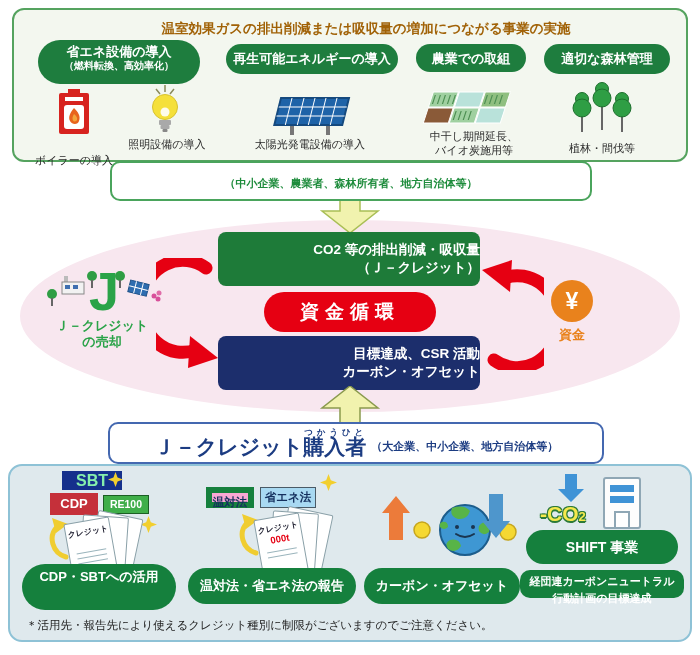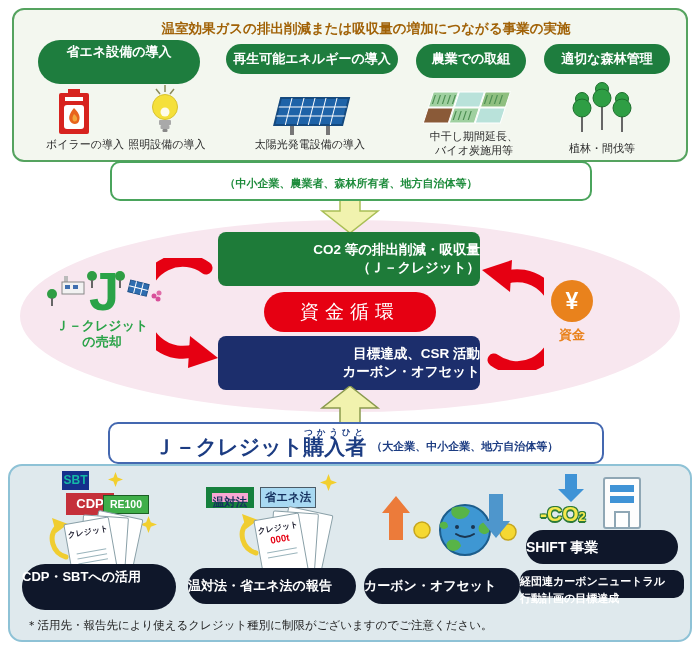--- a/index.html
+++ b/index.html
@@ -19,28 +19,28 @@
   .band.blue{border:2px solid #4468b0;color:#1c3c82;}
   .band .big{font-size:21px;font-weight:bold;line-height:1;white-space:nowrap;}
   .band rt{font-size:8.5px;font-weight:bold;letter-spacing:2px;}
   .band .suffix{font-size:11px;font-weight:bold;padding-bottom:3px;white-space:nowrap;}
   
   .ellipse{left:20px;top:220px;width:660px;height:192px;background:#f8e7ef;border-radius:50%;}
   .cbox{box-sizing:border-box;text-align:right;color:#fff;font-weight:bold;border-radius:8px;z-index:2;}
   .cbox .ln{display:block;font-size:13.5px;line-height:1.75;}
   .green-box{background:#1e7b39;padding-top:6px;}
   .navy-box{background:#1c2e6c;padding-top:6px;}
-  .red-pill{background:#e60012;border-radius:21px;color:#fff;font-weight:normal;font-size:19px;letter-spacing:6px;text-align:center;line-height:40px;z-index:2;}
+  .red-pill{background:#e60012;border-radius:21px;color:#fff;font-weight:bold;font-size:19px;letter-spacing:6px;text-align:center;line-height:40px;z-index:2;}
   .jlogo-txt{font-size:13px;font-weight:bold;color:#2aa348;text-align:center;line-height:1.2;}
   .yen-circle{width:42px;height:42px;border-radius:50%;background:#e9821c;color:#fff;font-size:23px;font-weight:bold;text-align:center;line-height:42px;}
   .yen-label{font-size:13px;font-weight:bold;color:#e9821c;text-align:center;}
   
   .bottom-box{left:8px;top:464px;width:684px;height:178px;background:#dfe9ed;border:2px solid #8ec2d6;border-radius:14px;box-sizing:border-box;}
   .badge{position:absolute;text-align:center;font-weight:bold;box-sizing:border-box;}
-  .npill{position:absolute;background:#0f172a;color:#fff;font-weight:bold;text-align:left;border-radius:20px;box-sizing:border-box;}
+  .npill{position:absolute;background:#15803d;color:#fff;font-weight:bold;text-align:center;border-radius:20px;box-sizing:border-box;}
   .npill .ln{display:block;font-size:13px;line-height:1.5;}
   .npill .sm{display:block;font-size:11px;line-height:1.55;}
   .docs{position:absolute;}
   .doc{position:absolute;width:46px;height:58px;background:#fff;border:1.5px solid #8aa0a8;border-radius:2px;box-sizing:border-box;}
   .doc .dl{display:block;font-size:8px;font-weight:bold;color:#223;text-align:center;margin-top:5px;}
   .doc .amt{display:block;font-size:9.5px;font-weight:bold;color:#e60012;text-align:center;}
   .doc .ln{margin:4px 7px 0;border-top:1.5px solid #9ab4bc;}
   .co2-txt{font-weight:bold;color:#f5e84c;white-space:nowrap;
     text-shadow:-1px -1px 0 #2c7a38,1px -1px 0 #2c7a38,-1px 1px 0 #2c7a38,1px 1px 0 #2c7a38,0 2px 0 #2c7a38;}
   .co2-main{font-size:21px;}
@@ -51,23 +51,24 @@
 </head>
 <body>
 
 <div id="stage">
 
   <section class="abs top-box">
     <div class="abs top-title">温室効果ガスの排出削減または吸収量の増加につながる事業の実施</div>
 
     <div class="abs gpill" style="left:24px;top:30px;width:162px;height:40px;padding-top:4px;">
       <span class="l1">省エネ設備の導入</span>
+      <span class="l2">（燃料転換、高効率化）</span>
     </div>
     <div class="abs gpill" style="left:212px;top:34px;width:172px;height:30px;line-height:30px;font-size:13px;">再生可能エネルギーの導入</div>
-    <div class="abs gpill" style="left:402px;top:34px;width:110px;height:34px;line-height:30px;font-size:13px;">農業での取組</div>
+    <div class="abs gpill" style="left:402px;top:34px;width:110px;height:28px;line-height:30px;font-size:13px;">農業での取組</div>
     <div class="abs gpill" style="left:530px;top:34px;width:126px;height:30px;line-height:30px;font-size:13px;">適切な森林管理</div>
 
     <div class="abs" style="left:42px;top:78px;">
       <svg width="36" height="48" viewBox="0 0 36 48">
         <rect x="12" y="1" width="12" height="5" fill="#d7231f"></rect>
         <rect x="3" y="5" width="30" height="41" fill="#d7231f" rx="2"></rect>
         <rect x="9" y="9" width="18" height="4" fill="#fff"></rect>
         <rect x="8" y="17" width="20" height="24" fill="#fff" rx="3"></rect>
         <path d="M18 20 C14 25 12 29 14 33 C16 37 22 37 23 33 C25 28 22 24 18 20Z" fill="#e8641e"></path>
         <path d="M18 26 C16.5 28.5 16 30.5 17 32.5 C18 34 20.5 33.5 21 32 C21.8 29.8 20 27.5 18 26Z" fill="#f2a53c"></path>
@@ -117,21 +118,21 @@
         <circle cx="16" cy="26" r="9" fill="#2f9e44" stroke="#1e6f2e"></circle>
         <line x1="36" y1="22" x2="36" y2="48" stroke="#666" stroke-width="2"></line>
         <circle cx="36" cy="7" r="6.5" fill="#2f9e44" stroke="#1e6f2e"></circle>
         <circle cx="36" cy="16" r="9" fill="#2f9e44" stroke="#1e6f2e"></circle>
         <line x1="56" y1="30" x2="56" y2="50" stroke="#666" stroke-width="2"></line>
         <circle cx="56" cy="17" r="6.5" fill="#2f9e44" stroke="#1e6f2e"></circle>
         <circle cx="56" cy="26" r="9" fill="#2f9e44" stroke="#1e6f2e"></circle>
       </svg>
     </div>
 
-    <div class="abs caption" style="left:10px;top:128px;width:100px;text-align:right;">ボイラーの導入</div>
+    <div class="abs caption" style="left:10px;top:144px;width:100px;">ボイラーの導入</div>
     <div class="abs caption" style="left:98px;top:128px;width:110px;">照明設備の導入</div>
     <div class="abs caption" style="left:398px;top:120px;width:124px;">
       <span>中干し期間延長、</span><br>
       <span>バイオ炭施用等</span>
     </div>
     <div class="abs caption" style="left:226px;top:128px;width:140px;">太陽光発電設備の導入</div>
     <div class="abs caption" style="left:538px;top:132px;width:100px;">植林・間伐等</div>
   </section>
 
   <div class="abs band green" style="left:110px;top:161px;width:482px;height:40px;z-index:4;">
@@ -209,25 +210,25 @@
 
   <div class="abs band blue" style="left:108px;top:422px;width:496px;height:42px;z-index:4;">
     <span class="big">
       <span>Ｊ－クレジット</span><ruby><span>購入者</span><rt>つかうひと</rt></ruby>
     </span>
     <span class="suffix">（大企業、中小企業、地方自治体等）</span>
   </div>
 
   <section class="abs bottom-box">
 
-    <div class="badge" style="left:52px;top:5px;width:27px;height:19px;line-height:19px;background:#15308c;color:#14b8a6;font-size:12px;">SBT</div>
+    <div class="badge" style="left:52px;top:5px;width:60px;height:19px;line-height:19px;background:#15308c;color:#86efac;font-size:16px;">SBT</div>
     <svg class="abs" style="left:98px;top:6px;" width="15" height="15" viewBox="0 0 16 16">
         <polygon points="8,0 10.2,5.8 16,8 10.2,10.2 8,16 5.8,10.2 0,8 5.8,5.8" fill="#f2cf2e"></polygon>
       </svg>
-    <div class="badge" style="left:40px;top:27px;width:48px;height:22px;line-height:22px;background:#c5303a;color:#fff;font-size:13px;margin-left:16px;">CDP</div>
+    <div class="badge" style="left:40px;top:27px;width:48px;height:22px;line-height:22px;background:#c5303a;color:#fff;font-size:13px;">CDP</div>
     <div class="badge" style="left:93px;top:29px;width:46px;height:19px;line-height:17px;background:#3fae49;color:#fff;font-size:10.5px;border:1.5px solid #1b5e24;">RE100</div>
     <svg class="abs" style="left:130px;top:50px;" width="17" height="17" viewBox="0 0 16 16">
         <polygon points="8,0 10.2,5.8 16,8 10.2,10.2 8,16 5.8,10.2 0,8 5.8,5.8" fill="#f2cf2e"></polygon>
       </svg>
     <svg class="abs" style="left:36px;top:52px;" width="26" height="42" viewBox="0 0 26 42">
       <path d="M20 39 C6 35 2 18 11 9" stroke="#f0cd30" stroke-width="5" fill="none" stroke-linecap="round"></path>
       <polygon points="6,0 22,6 10,15" fill="#f0cd30"></polygon>
     </svg>
     <div class="docs" style="left:58px;top:48px;width:92px;height:66px;">
       <div class="doc" style="left:24px;top:0;transform:rotate(12deg);"></div>

